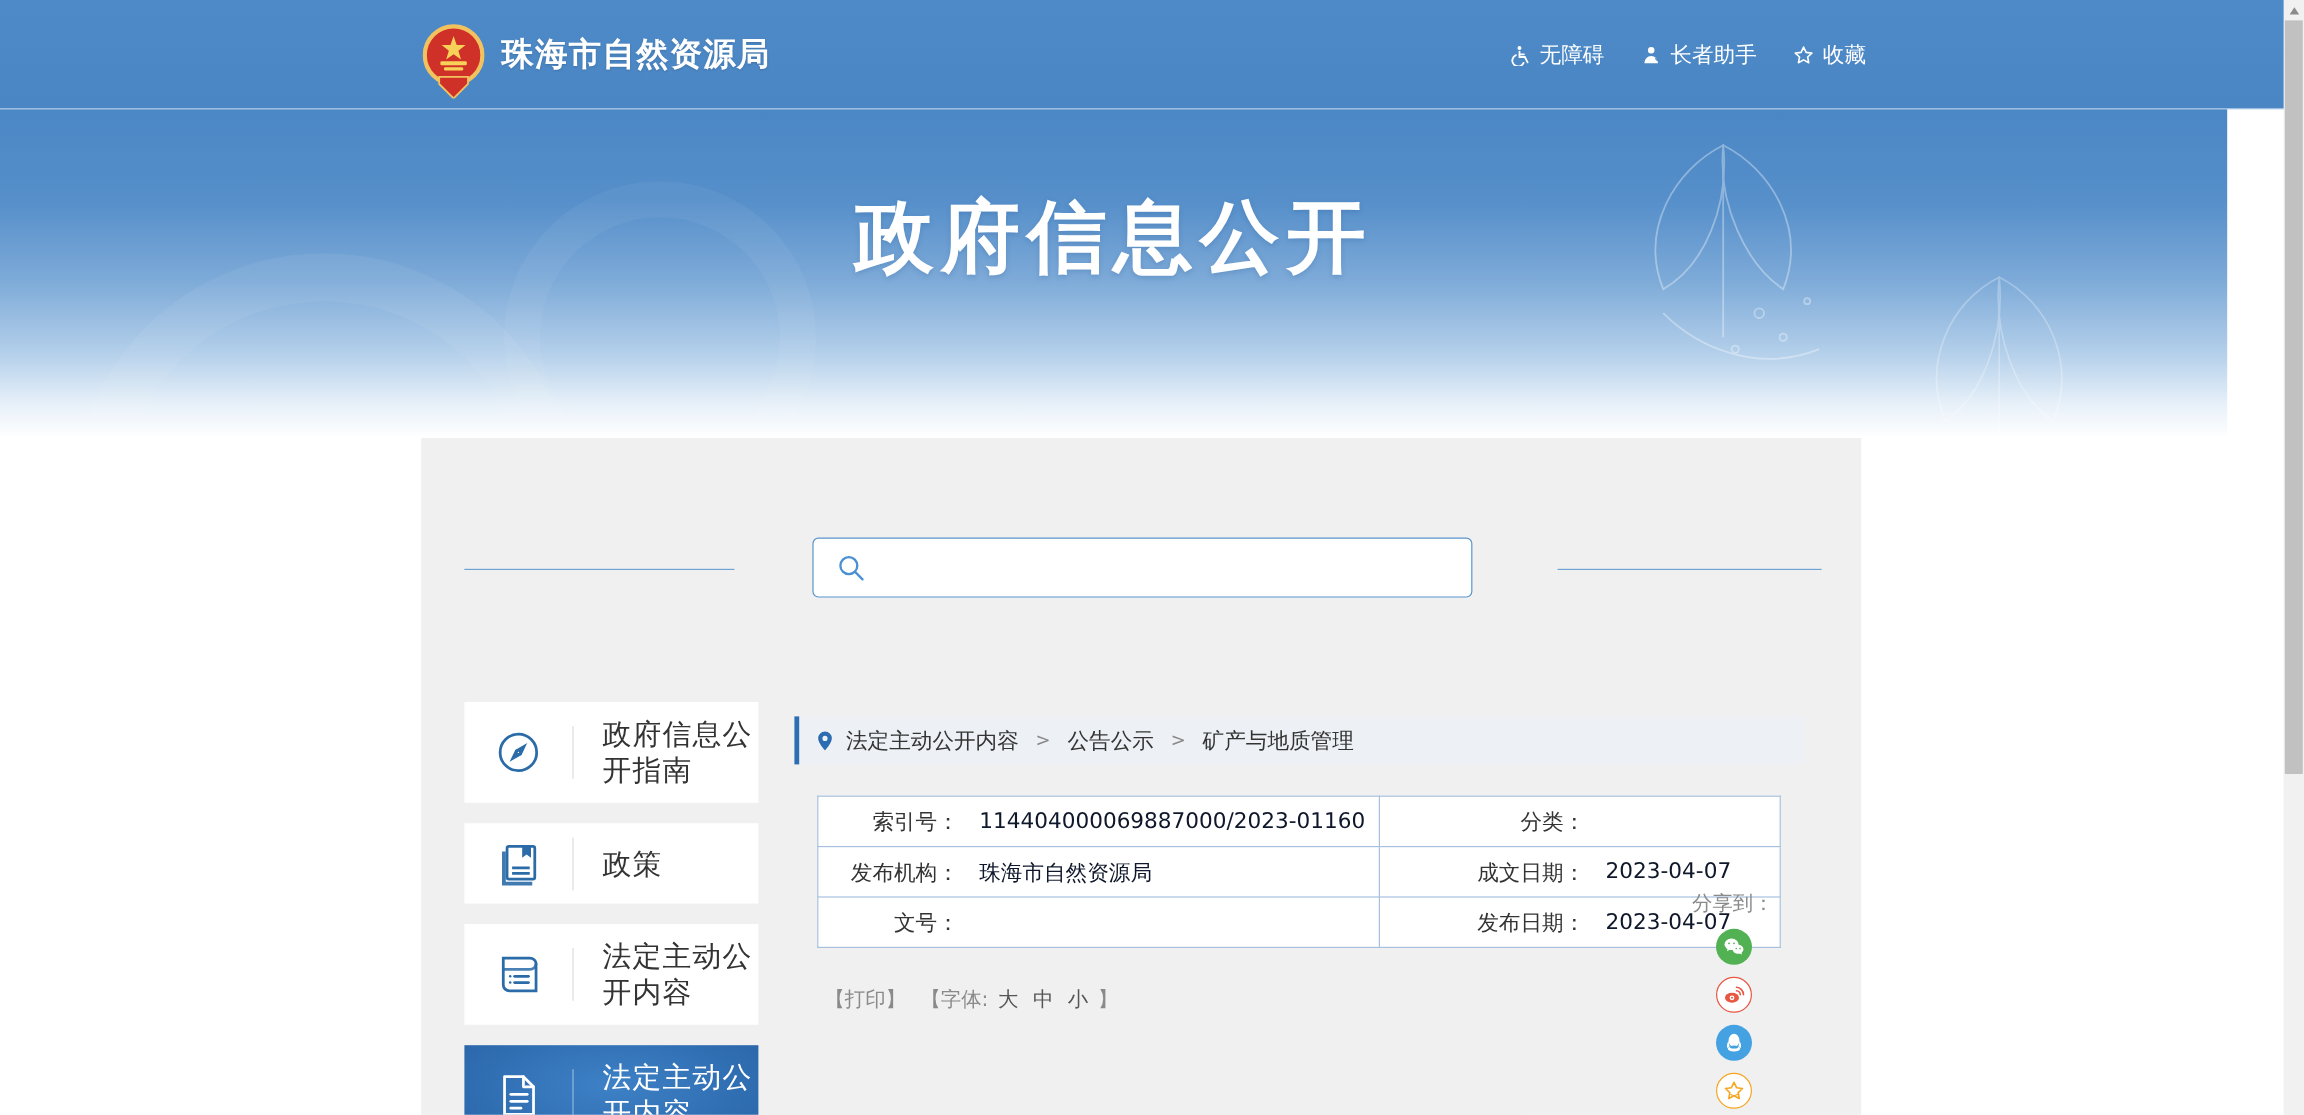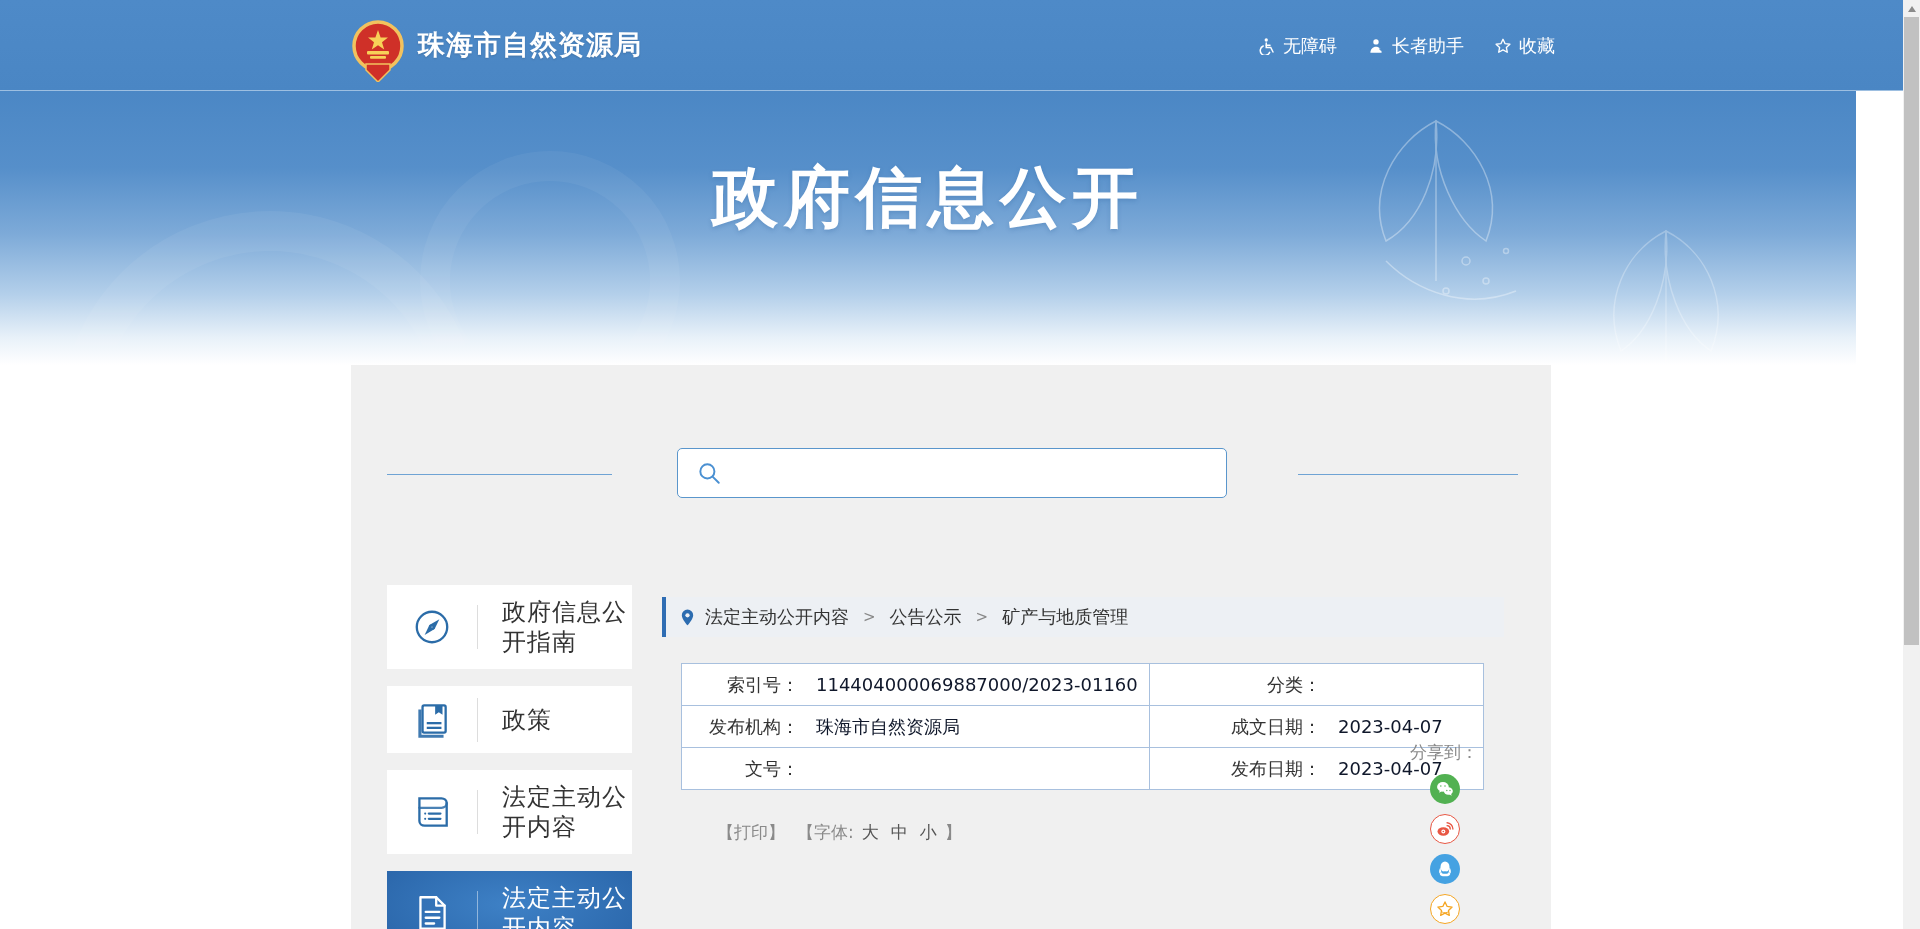--- a/index.html
+++ b/index.html
@@ -75,21 +75,21 @@
   table.meta { margin:26px 21px 0 19px; width:802px; border-collapse:collapse;
     background:#fff; table-layout:fixed; }
   table.meta td { border:1px solid #a8c0de; height:42px; padding:0; vertical-align:middle; }
   .cell { display:flex; align-items:center; }
   .cell .lbl { width:117px; text-align:right; font-size:18px; color:#333; flex:none; }
   .cell .val { padding-left:17px; font-size:18px; color:#0f172a; }
   .cell.rcol .lbl { width:171px; }
 
   .footer-row { margin-top:27px; padding:0 24px 0 25px; display:flex;
     justify-content:space-between; align-items:center; height:30px; }
-  .print-font { display:flex; align-items:center; gap:4px; font-size:17px; color:#8a8a8a;margin-left:30px; }
+  .print-font { display:flex; align-items:center; gap:4px; font-size:17px; color:#8a8a8a; }
   .print-btn { cursor:pointer; }
   .font-size-btn { cursor:pointer; color:#555; padding:0 4px; }
   .share { display:flex; align-items:center; gap:10px;flex-direction:column; }
   .share-label { font-size:17px; color:#8a8a8a; margin-right:2px; }
   .share-ico { width:30px; height:30px; border-radius:50%; display:flex; align-items:center;
     justify-content:center; cursor:pointer; }
   .ico-wechat { background:#52b152; }
   .ico-weibo { background:#fff; border:1.5px solid #e85744; }
   .ico-qq { background:#45a2e2; }
   .ico-qzone { background:#fff; border:1.5px solid #f5a623; }

